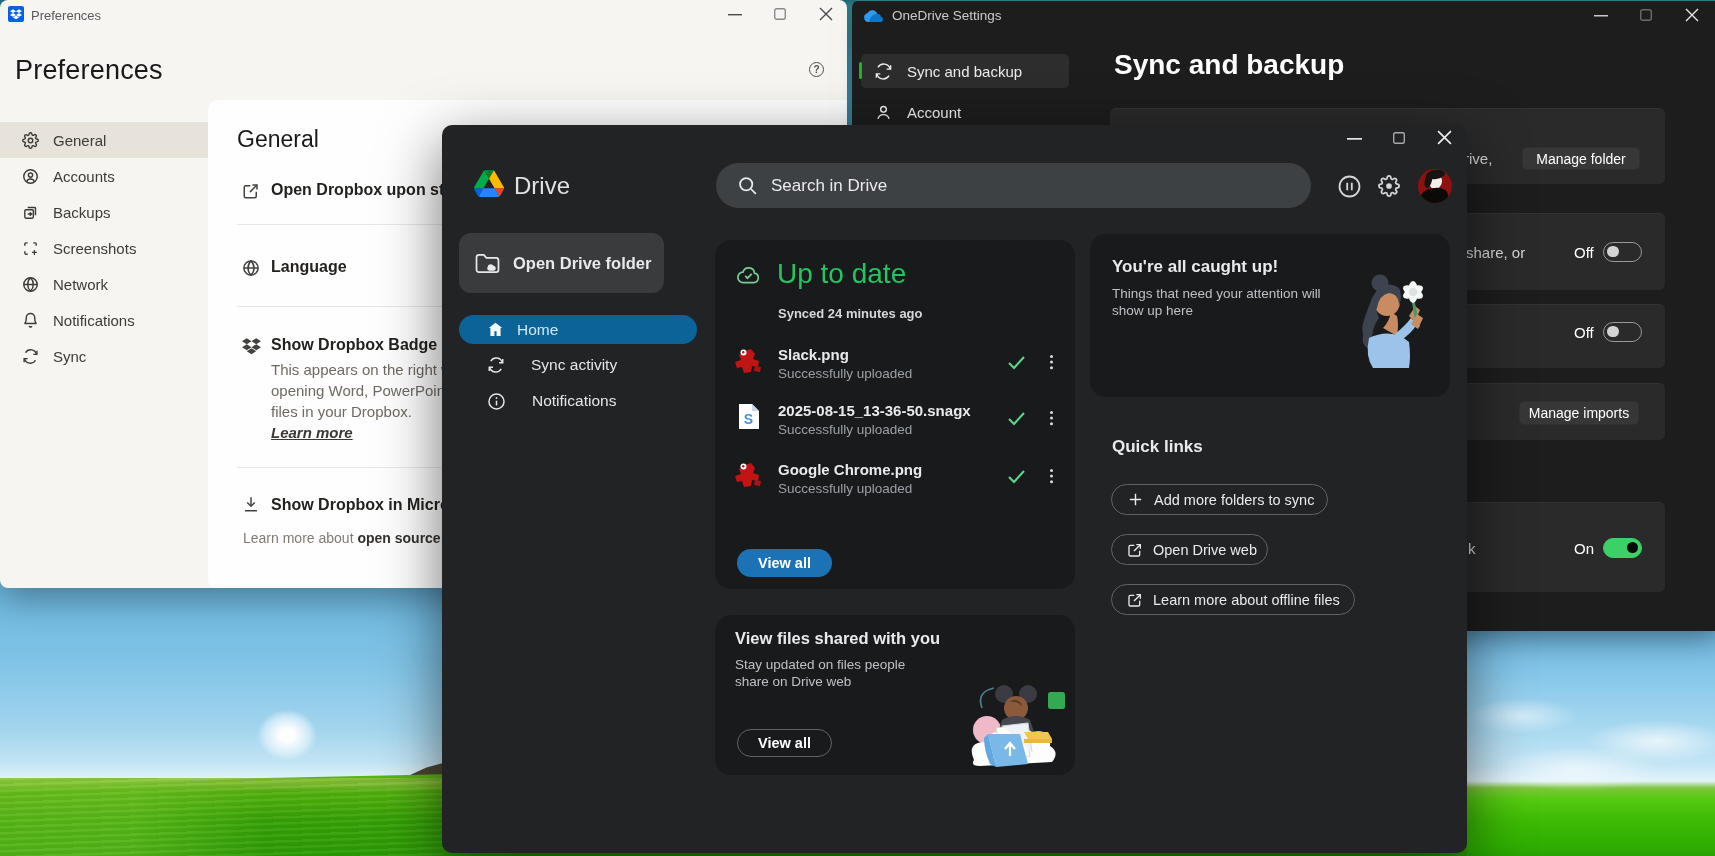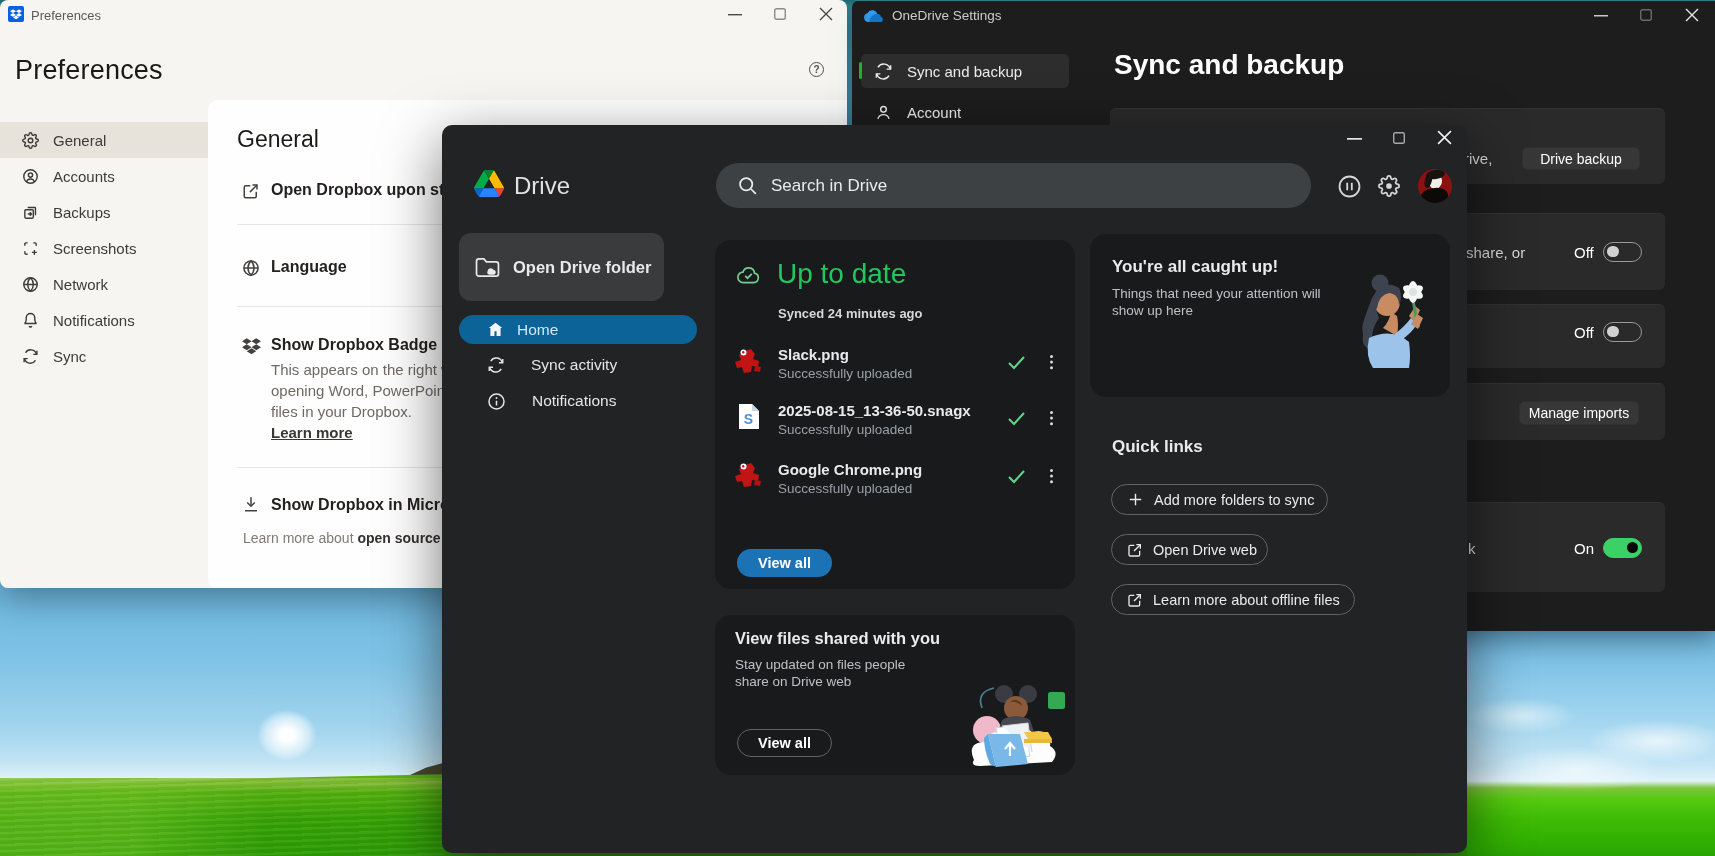--- a/index.html
+++ b/index.html
@@ -78,21 +78,21 @@
   .otoggle.on { background:#3bd166; border-color:#3bd166; }
   .otoggle.on .knob { left:auto; right:3px; background:#0a0a0a; }
   .olbl { position:absolute; font-size:15px; color:#fff; }
   .ofrag { position:absolute; font-size:15px; color:#d6d6d6; }
 
   
   #drv { z-index:30; left:442px; top:125px; width:1025px; height:728px; background:#222325; border-radius:10px;
          box-shadow:0 18px 60px rgba(0,0,0,.55); }
   .dcard { position:absolute; background:#191a1c; border-radius:16px; }
   #drv .navrow { position:absolute; display:flex; align-items:center; gap:13px; color:#e4e5e7; font-size:15.5px; }
-  #openfold { position:absolute; left:17px; top:108px; width:205px; height:68px; background:#393b3d; border-radius:12px;
+  #openfold { position:absolute; left:17px; top:108px; width:205px; height:60px; background:#393b3d; border-radius:12px;
               display:flex; align-items:center; gap:13px; padding-left:16px; color:#e8e9ea; font-size:16.5px; font-weight:700; white-space:nowrap; }
   #homepill { position:absolute; left:17px; top:190px; width:238px; height:29px; background:#0c6397; border-radius:15px;
               display:flex; align-items:center; gap:13px; padding-left:28px; color:#cfe7fa; font-size:15.5px; }
   #search { position:absolute; left:274px; top:38px; width:595px; height:45px; background:#3e4144; border-radius:23px;
             display:flex; align-items:center; gap:13px; padding-left:21px; color:#e9eaee; font-size:17px; }
   .gbtn { position:absolute; border:1px solid #5f6368; border-radius:16px; color:#e8eaed; font-size:14.5px;
           display:flex; align-items:center; gap:10px; padding-left:15px; height:31px; }
   .viewall { position:absolute; width:95px; height:28px; border-radius:15px; background:#1b73b6; color:#fff;
              font-size:14.5px; font-weight:700; display:flex; align-items:center; justify-content:center; }
   .viewall.outline { background:transparent; border:1px solid #5f6368; }
@@ -182,21 +182,21 @@
       </div>
       <div class="pdiv" style="top:124px;"></div>
       <div class="prow" style="top:158px;">
         <span class="pt" style="margin-left:34px;">Language</span>
       </div>
       <div class="pdiv" style="top:206px;"></div>
       <div class="prow" style="top:236px;">
         <span class="pt" style="margin-left:34px;">Show Dropbox Badge</span>
       </div>
       <div class="pbody" style="top:259px;">This appears on the right w<br>opening Word, PowerPoint<br>files in your Dropbox.</div>
-      <div class="plearn" style="top:324px;">Learn more</div>
+      <div class="plearn" style="top:324px;font-style:italic;">Learn more</div>
       <div class="pdiv" style="top:367px;"></div>
       <div class="prow" style="top:396px;">
         <span class="pt" style="margin-left:34px;">Show Dropbox in Microsof</span>
       </div>
       <div class="pfoot" style="top:430px;">Learn more about <b>open source</b></div>
     </div>
   </div>
 
   <div class="abs" style="left:855px;top:0;width:860px;height:1px;background:#2a7d84;z-index:25;"></div>
 
@@ -226,21 +226,21 @@
         <circle cx="12" cy="8" r="3.6"></circle>
         <path d="M5 20c.9-3.6 3.6-5.3 7-5.3s6.1 1.7 7 5.3"></path>
       </svg> Account</div>
     <h1>Sync and backup</h1>
     <div class="ocard" style="top:108px; height:76px;"></div>
     <div class="ocard" style="top:213px; height:77px;"></div>
     <div class="ocard" style="top:304px; height:64px;"></div>
     <div class="ocard" style="top:383px; height:57px;"></div>
     <div class="ocard" style="top:502px; height:90px;"></div>
     <div class="ofrag" style="left:612px; top:150px;">rive,</div>
-    <div class="obtn" style="left:670px; top:147px; width:118px; height:23px;">Drive backup</div>
+    <div class="obtn" style="left:670px; top:147px; width:118px; height:23px;">Manage folder</div>
     <div class="ofrag" style="left:614px; top:244px;">share, or</div>
     <div class="olbl" style="left:722px; top:244px;">Off</div>
     <div class="otoggle" style="left:751px; top:242px;">
       <div class="knob"></div>
     </div>
     <div class="olbl" style="left:722px; top:324px;">Off</div>
     <div class="otoggle" style="left:751px; top:322px;">
       <div class="knob"></div>
     </div>
     <div class="obtn" style="left:667px; top:401px; width:120px; height:24px;">Manage imports</div>

